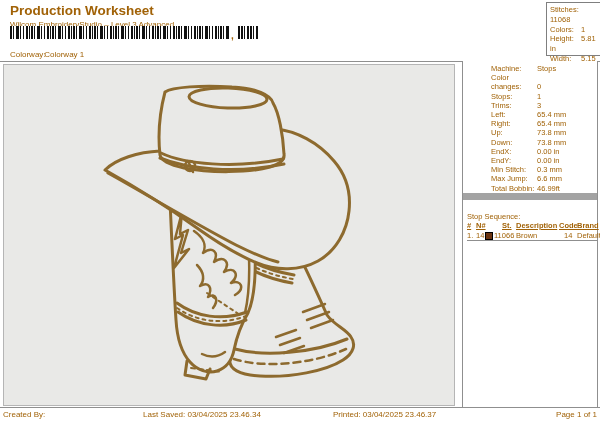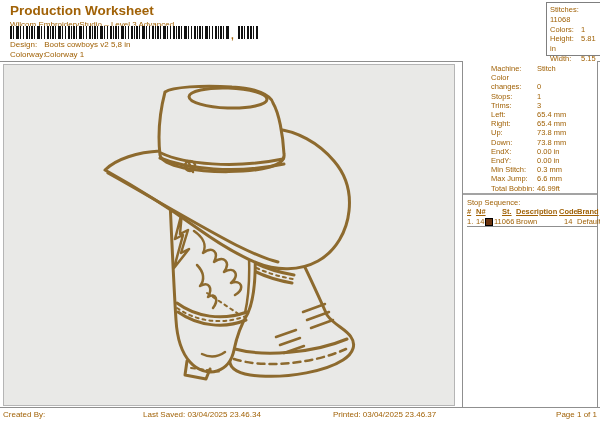--- a/index.html
+++ b/index.html
@@ -19,21 +19,21 @@
   #colorway-row{left:10px;top:50px;}
   #header-rule{left:0;top:61px;width:600px;height:0;border-top:1px solid #8f8f8f;}
   #stats-box{left:546px;top:2px;width:51px;height:50px;border:1px solid #7f7f7f;
              padding:2px 0 0 3px;font-size:7.5px;line-height:9.8px;background:#fff;}
   .stat-row .lbl{display:inline-block;width:31px;}
   #design-canvas{left:3px;top:64px;width:450px;height:340px;background:#e9e9e7;border:1px solid #b5b5b5;}
   #design-canvas svg{position:absolute;left:0;top:0;}
   #right-panel{left:462px;top:61px;width:134px;height:346px;border-left:1px solid #8f8f8f;border-right:1px solid #8f8f8f;background:#fff;}
   #machine-list{padding:3px 0 0 4px;font-size:7.5px;line-height:9.2px;}
   .info-row .lbl{display:inline-block;width:46px;padding-left:24px;}
-  #stop-sequence{border-top:2px solid #a3a3a3;font-size:7.5px;position:relative;padding:3px 0 0 4px;}
+  #stop-sequence{border-top:7px solid #a3a3a3;font-size:7.5px;position:relative;padding:12px 0 0 4px;}
   #stop-title{line-height:9px;}
   #seq-table{position:relative;height:20px;}
   #seq-table .c{position:absolute;white-space:nowrap;}
   .th{font-weight:bold;text-decoration:underline;top:0;}
   .td{top:10px;}
   .c0{left:0px;} .c1{left:9px;} .c2h{left:35px;} .c2{left:27px;} .c3{left:49px;}
   .c4h{left:92px;} .c4{left:97px;} .c5{left:110px;}
   #swatch{left:18px;top:11px;width:6px;height:6px;border:1px solid #000;}
   #seq-rule{position:absolute;left:0;right:0;bottom:0;border-bottom:1px solid #8f8f8f;}
   #footer-rule{left:0;top:407px;width:600px;height:0;border-top:1px solid #8f8f8f;}
@@ -46,24 +46,20 @@
 
 <div id="page">
 
   <div class="abs" id="page-title">Production Worksheet</div>
   <div class="abs" id="app-subtitle">Wilcom EmbroideryStudio – Level 3 Advanced</div>
 
   <div class="abs" id="barcode"></div>
   <div class="abs" id="barcode-comma">,</div>
   <div class="abs" id="barcode2"></div>
 
-  <div class="abs hrow" id="design-row">
-    <span class="lbl">Design:</span>
-    <span>Boots cowboys v2 5,8 in</span>
-  </div>
   <div class="abs hrow" id="colorway-row">
     <span class="lbl">Colorway:</span>
     <span>Colorway 1</span>
   </div>
 
   <div class="abs" id="header-rule"></div>
 
   <div class="abs" id="stats-box">
     <div class="stat-row"><span class="lbl">Stitches:</span><span>11068</span></div>
     <div class="stat-row"><span class="lbl">Colors:</span><span>1</span></div>
@@ -115,21 +111,21 @@
         <path d="M 157,88 C 180,99 230,104 279,94"></path>
         <path d="M 156,93 C 182,104 232,109 280,99"></path>
         <circle cx="186" cy="101" r="5" stroke-width="2.5"></circle>
         <path stroke-width="2.5" d="M 184,96 L 189,107"></path>
       </g>
     </svg>
   </div>
 
   <div class="abs" id="right-panel">
     <div id="machine-list">
-      <div class="info-row"><span class="lbl">Machine:</span><span>Stitch</span></div>
+      <div class="info-row"><span class="lbl">Machine:</span><span>Stops</span></div>
       <div class="info-row"><span class="lbl">Color changes:</span><span>0</span></div>
       <div class="info-row"><span class="lbl">Stops:</span><span>1</span></div>
       <div class="info-row"><span class="lbl">Trims:</span><span>3</span></div>
       <div class="info-row"><span class="lbl">Left:</span><span>65.4 mm</span></div>
       <div class="info-row"><span class="lbl">Right:</span><span>65.4 mm</span></div>
       <div class="info-row"><span class="lbl">Up:</span><span>73.8 mm</span></div>
       <div class="info-row"><span class="lbl">Down:</span><span>73.8 mm</span></div>
       <div class="info-row"><span class="lbl">EndX:</span><span>0.00 in</span></div>
       <div class="info-row"><span class="lbl">EndY:</span><span>0.00 in</span></div>
       <div class="info-row"><span class="lbl">Min Stitch:</span><span>0.3 mm</span></div>

